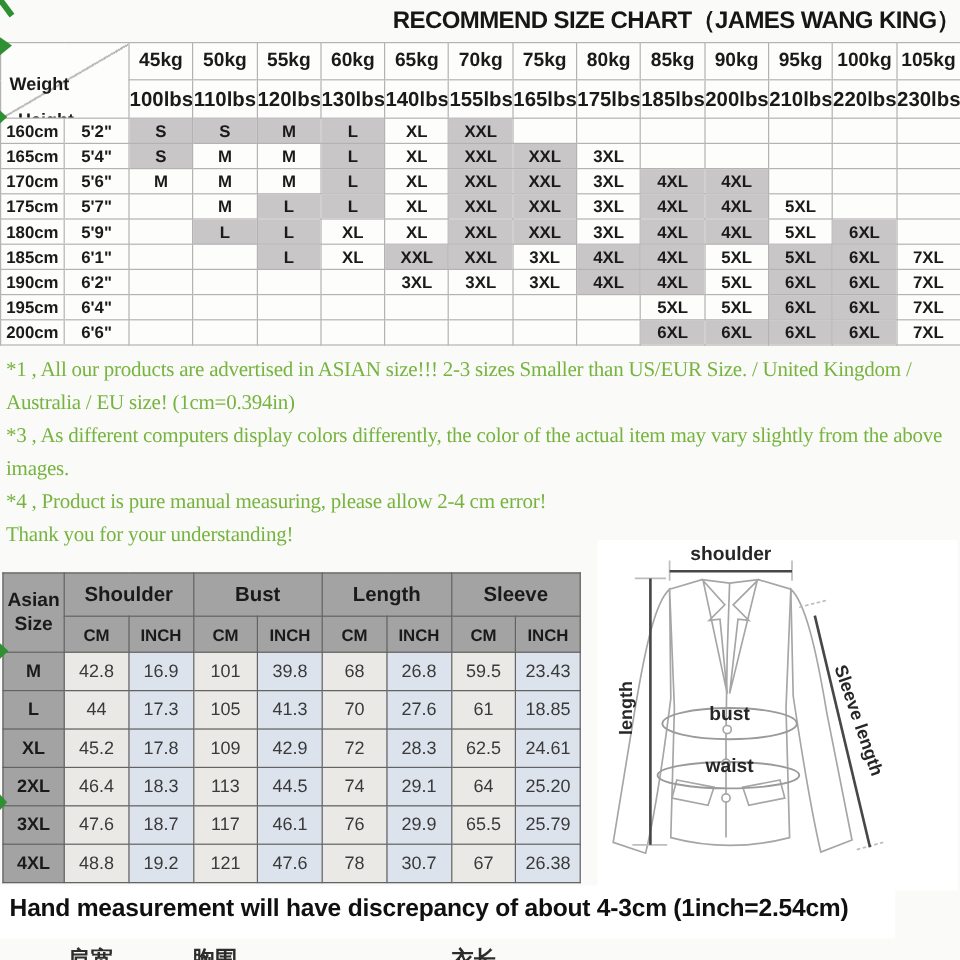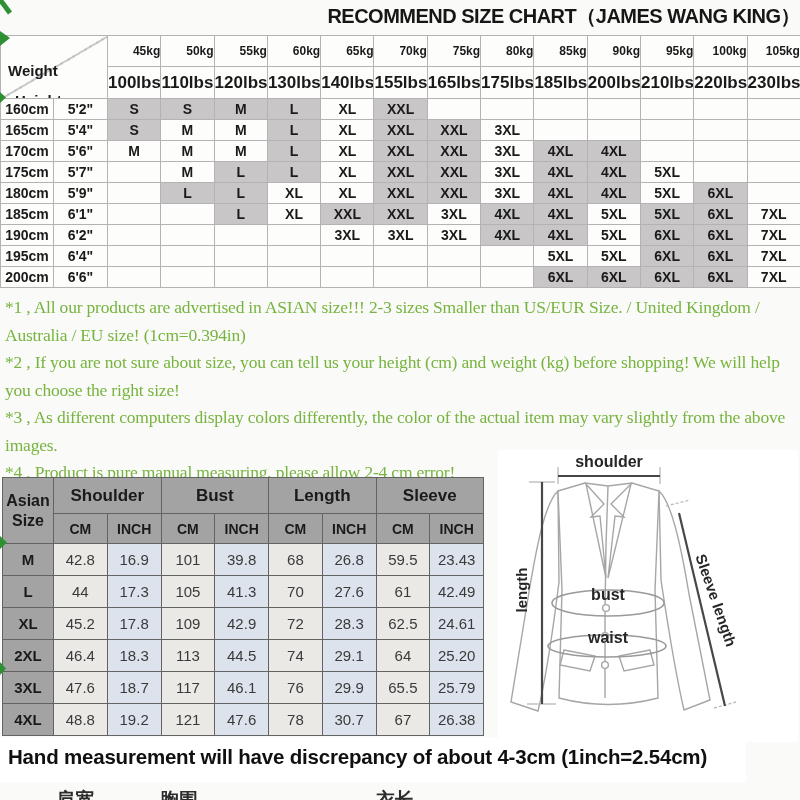--- a/index.html
+++ b/index.html
@@ -6,21 +6,21 @@
   .page{position:relative;width:800px;height:800px;overflow:hidden;background:#fafaf8;
         font-family:"Liberation Sans",sans-serif;color:#1a1a1a;}
   
   .title{position:absolute;top:3px;left:0;width:800px;text-align:right;
          font-size:20px;font-weight:bold;letter-spacing:-0.5px;color:#161616;}
   
   table{border-collapse:collapse;table-layout:fixed;}
   .sc{position:absolute;top:35px;left:0;width:800px;background:#fdfdfc;}
   .sc th,.sc td{border:1px solid #b5b2b3;text-align:center;vertical-align:middle;
                 font-weight:bold;padding:0;overflow:hidden;white-space:nowrap;}
-  .sc .kg{height:30px;font-size:12px;border-bottom-style:dotted;text-align:right;}
+  .sc .kg{height:30px;font-size:16px;border-bottom-style:dotted;}
   .sc .lbs{height:31px;font-size:17px;}
   .sc tbody td{height:20px;font-size:14px;}
   .sc .cm{border-right-style:dotted;}
   .sc .g{background:#c9c6c7;}
   .corner{position:relative;background:
       linear-gradient(to bottom right,transparent 49.4%,#b5b2b3 49.4%,#b5b2b3 50.8%,transparent 50.8%);}
   .corner span{position:absolute;font-size:15px;font-weight:bold;}
   .corner .w{left:7px;top:26px;}
   .corner .h{left:14px;top:56px;}
   
@@ -259,21 +259,20 @@
           <td class="sz g">6XL</td>
           <td class="sz g">6XL</td>
           <td class="sz g">6XL</td>
           <td class="sz">7XL</td>
         </tr>
       </tbody>
   </table>
 
   <div class="notes" id="notes">
       <p class="note">*1 , All our products are advertised in ASIAN size!!! 2-3 sizes Smaller than US/EUR Size. / United Kingdom / Australia / EU size! (1cm=0.394in)</p>
-      <p class="note">*2 , If you are not sure about size, you can tell us your height (cm) and weight (kg) before shopping! We will help you choose the right size!</p>
       <p class="note">*3 , As different computers display colors differently, the color of the actual item may vary slightly from the above images.</p>
       <p class="note">*4 , Product is pure manual measuring, please allow 2-4 cm error!</p>
       <p class="note">Thank you for your understanding!</p>
     </div>
 
   <table class="mt">
     <colgroup>
       <col style="width:51px">
       <col span="8" style="width:53.75px">
     </colgroup>
@@ -313,21 +312,21 @@
         </tr>
         <tr>
           <th class="size">L</th>
           <td class="cmv">44</td>
           <td class="inch">17.3</td>
           <td class="cmv">105</td>
           <td class="inch">41.3</td>
           <td class="cmv">70</td>
           <td class="inch">27.6</td>
           <td class="cmv">61</td>
-          <td class="inch">42.49</td>
+          <td class="inch">18.85</td>
         </tr>
         <tr>
           <th class="size">XL</th>
           <td class="cmv">45.2</td>
           <td class="inch">17.8</td>
           <td class="cmv">109</td>
           <td class="inch">42.9</td>
           <td class="cmv">72</td>
           <td class="inch">28.3</td>
           <td class="cmv">62.5</td>

